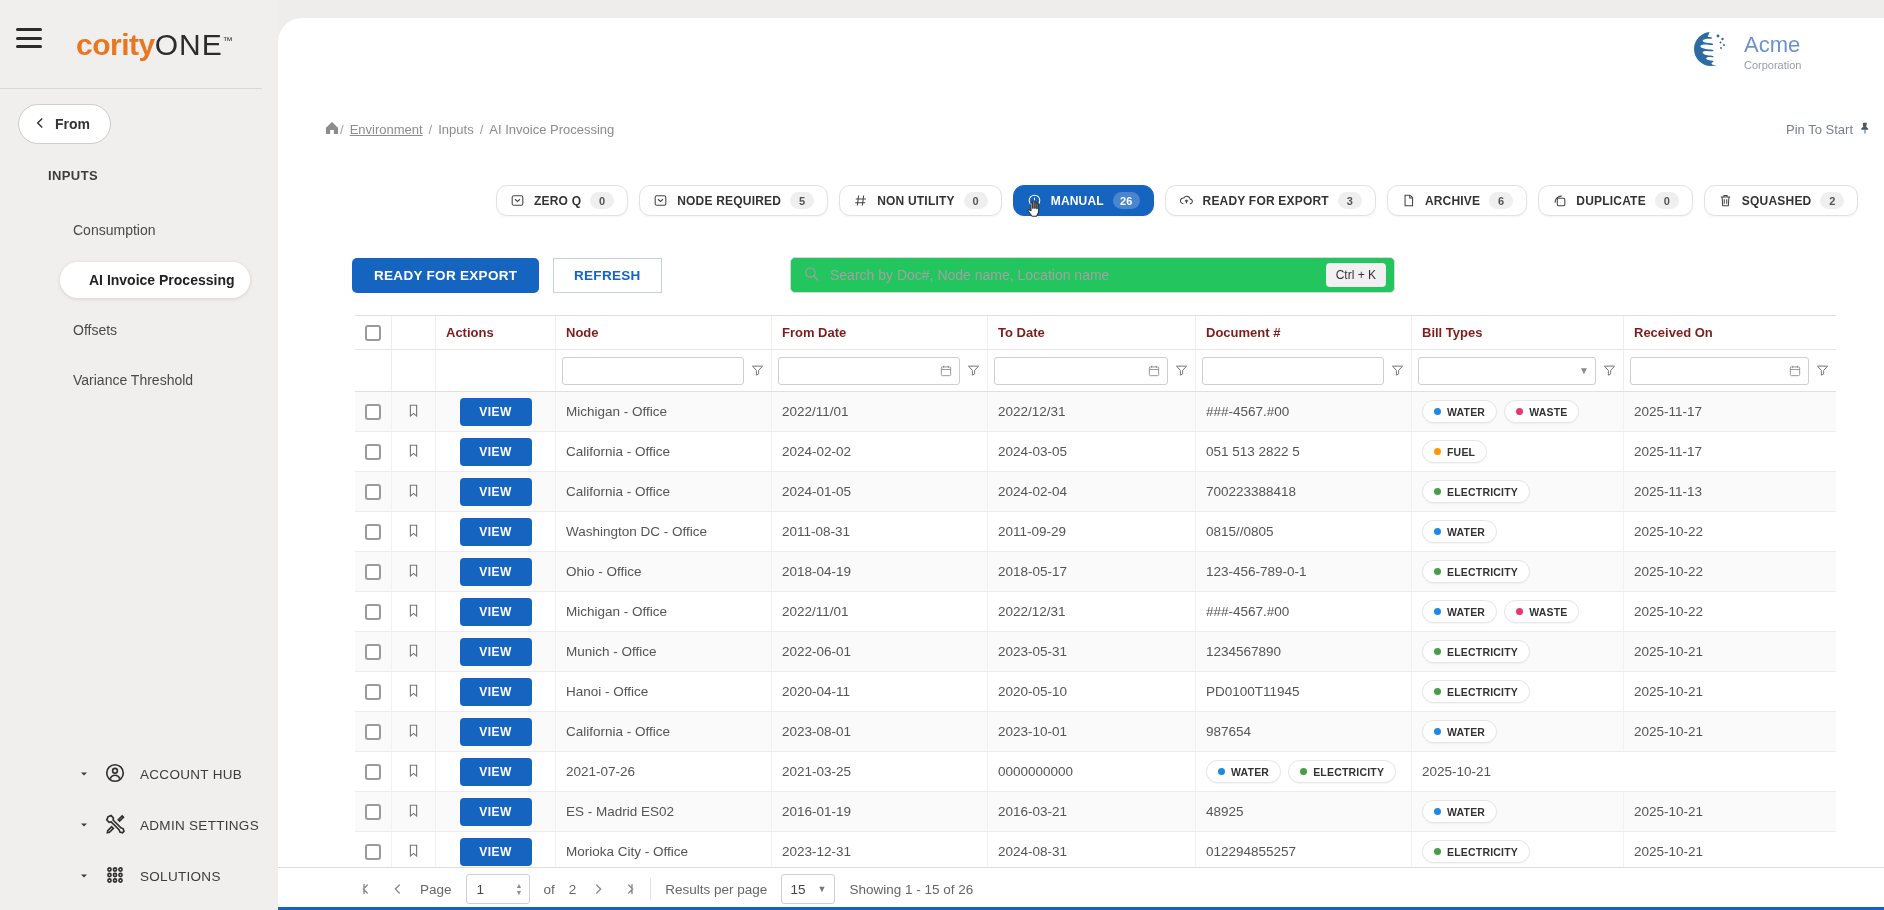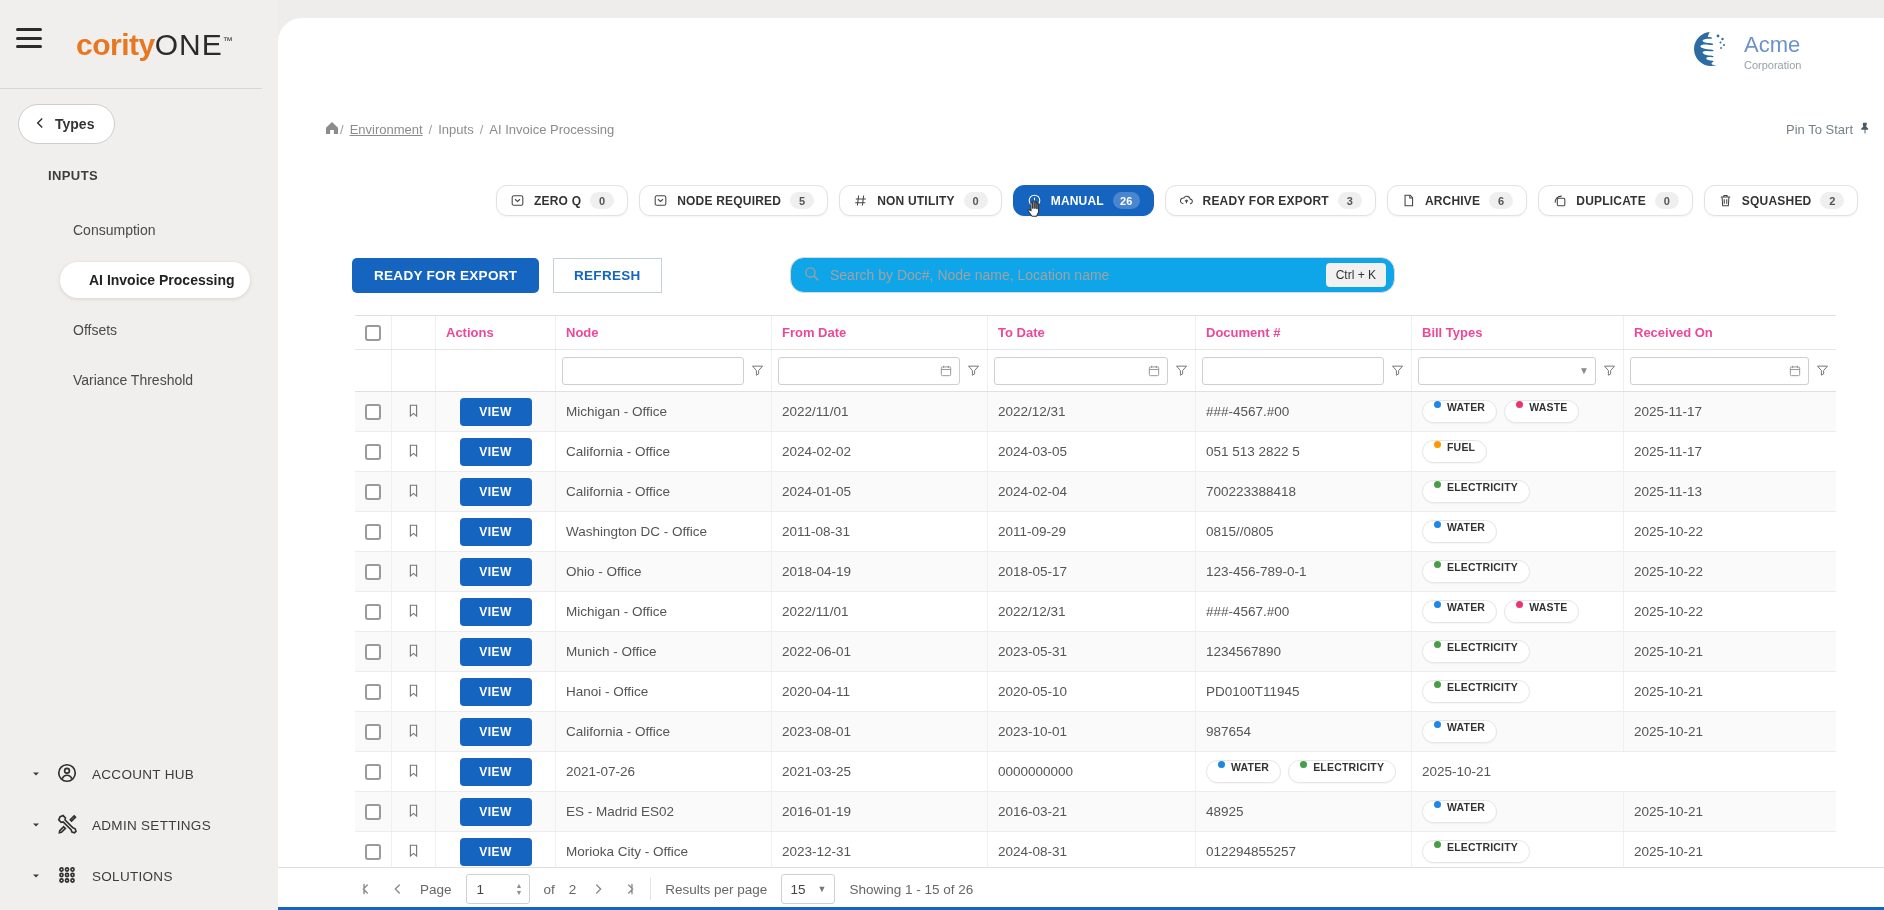--- a/index.html
+++ b/index.html
@@ -17,21 +17,21 @@
   .side-divider { position:absolute; left:0; top:88px; width:262px; height:1px; background:#d9d7d4; }
   .back-btn { position:absolute; left:18px; top:104px; height:40px; padding:0 20px 0 14px; background:#fff; border:1px solid #cfcdca; border-radius:20px; display:flex; align-items:center; gap:8px; font-size:14px; font-weight:bold; color:#333; cursor:pointer; }
   .back-btn svg { width:14px; height:14px; }
   .side-section-title { position:absolute; left:48px; top:168px; font-size:13px; font-weight:bold; color:#3d3d3d; letter-spacing:.4px; }
   .side-items { position:absolute; left:0; top:205px; width:278px; }
   .side-item { height:50px; display:flex; align-items:center; padding-left:73px; font-size:14px; color:#4a4a4a; cursor:pointer; }
   .side-item.active { position:relative; }
   .side-item.active .pill-bg { position:absolute; left:60px; top:7px; height:36px; width:190px; background:#fff; border-radius:18px; box-shadow:0 1px 4px rgba(0,0,0,.12); }
   .side-item.active span.lbl { position:relative; font-weight:bold; color:#222; padding-left:16px; }
   .side-bottom { position:absolute; left:0; bottom:8px; width:278px; }
-  .side-bottom-item { height:51px; display:flex; align-items:center; gap:14px; padding-left:30px; cursor:pointer; color:#3c3c3c; }
+  .side-bottom-item { height:51px; display:flex; align-items:center; gap:14px; padding-left:30px; cursor:pointer; color:#3c3c3c;margin-left:48px; }
   .side-bottom-item .caret svg { width:12px; height:12px; fill:#3c3c3c; }
   .side-bottom-item .bicon svg { width:22px; height:22px; stroke:#2f2f2f; fill:none; stroke-width:1.8; }
   .side-bottom-item .blbl { font-size:13.5px; letter-spacing:.3px; }
 
   
   .card { position:absolute; left:278px; top:18px; width:1606px; height:892px; background:#fff; border-radius:24px 0 0 0; }
 
   .brand { position:absolute; left:1412px; top:10px; display:flex; gap:12px; align-items:center; }
   .brand-text .brand-name { font-size:22px; color:#6b93c9; }
   .brand-text .brand-sub { font-size:11px; color:#9aa0a6; margin-top:1px; }
@@ -49,47 +49,47 @@
   .filter-tab { height:31px; display:flex; align-items:center; gap:9px; padding:0 13px; background:#fff; border:1px solid #e2e2e2; border-radius:11px; box-shadow:0 1px 2px rgba(0,0,0,.05); font-size:12px; font-weight:bold; color:#333; letter-spacing:.2px; cursor:pointer; white-space:nowrap; }
   .filter-tab .tab-icon svg { width:15px; height:15px; stroke:#444; fill:none; stroke-width:1.7; display:block; }
   .filter-tab .tab-count { min-width:24px; height:17px; padding:0 7px; background:#efefef; border-radius:9px; font-size:11px; font-weight:bold; color:#555; display:flex; align-items:center; justify-content:center; }
   .filter-tab.selected { background:#1565c0; border-color:#1565c0; color:#fff; }
   .filter-tab.selected .tab-icon svg { stroke:#fff; }
   .filter-tab.selected .tab-count { background:#4a86cf; color:#fff; }
 
   
   .btn-primary { position:absolute; left:74px; top:240px; height:35px; padding:0 22px; background:#1565c0; border:none; border-radius:5px; color:#fff; font-size:13.5px; font-weight:bold; letter-spacing:.3px; cursor:pointer; font-family:inherit; }
   .btn-secondary { position:absolute; left:275px; top:240px; height:35px; padding:0 20px; background:#fff; border:1px solid #c6d0d8; border-radius:0; color:#1565c0; font-size:13.5px; font-weight:bold; letter-spacing:.3px; cursor:pointer; font-family:inherit; }
-  .searchbar { position:absolute; left:512px; top:239px; width:605px; height:36px; border:1px solid #d9d9d9; border-radius:14px; display:flex; align-items:center; padding:0 8px 0 12px; gap:10px; background:#0ea5e9; }
+  .searchbar { position:absolute; left:512px; top:239px; width:605px; height:36px; border:1px solid #d9d9d9; border-radius:5px; display:flex; align-items:center; padding:0 8px 0 12px; gap:10px; background:#22c55e; }
   .searchbar svg { width:17px; height:17px; stroke:#9e9e9e; fill:none; stroke-width:2; }
   .searchbar input { flex:1; border:none; outline:none; font-size:14px; color:#333; font-family:inherit; background:transparent; }
   .searchbar input::placeholder { color:#a2a2a2; }
   .kbd-badge { background:#f1f1f1; border-radius:4px; padding:5px 10px; font-size:12px; color:#333; }
 
   
   .dgrid { position:absolute; left:77px; top:297px; width:1481px; }
   .trow, .thead, .tfilter { display:grid; grid-template-columns:37px 44px 120px 216px 216px 208px 216px 212px 212px; }
   .thead { height:35px; border-top:1px solid #e0e0e0; border-bottom:1px solid #e6e6e6; }
   .tfilter { height:42px; border-bottom:1px solid #e0e0e0; }
   .trow { height:40px; border-bottom:1px solid #ededed; }
   .trow:nth-child(odd) { background:#fafafa; }
-  .th { display:flex; align-items:center; font-size:13px; font-weight:bold; color:#ec4899; padding:0 10px; border-right:1px solid #efefef; }
+  .th { display:flex; align-items:center; font-size:13px; font-weight:bold; color:#7f1d1d; padding:0 10px; border-right:1px solid #efefef; }
   .td { display:flex; align-items:center; font-size:13.5px; color:#555; padding:0 10px; border-right:1px solid #f1f1f1; overflow:hidden; white-space:nowrap; }
   .th:last-child,.td:last-child,.fcell:last-child { border-right:none; }
   .c-center { justify-content:center; }
   .fcell { display:flex; align-items:center; gap:6px; padding:0 6px; border-right:1px solid #efefef; }
   .finput { flex:1; height:28px; border:1px solid #cfcfcf; border-radius:3px; background:#fff; display:flex; align-items:center; justify-content:flex-end; padding:0 6px; }
   .finput svg { width:14px; height:14px; stroke:#8a8a8a; fill:none; stroke-width:1.5; }
   .funnel { flex:0 0 auto; cursor:pointer; display:flex; }
   .funnel svg { width:15px; height:15px; stroke:#777; fill:none; stroke-width:1.6; }
   .checkbox { width:16px; height:16px; border:2px solid #9a9a9a; border-radius:3px; background:#fff; cursor:pointer; display:inline-block; }
   .bookmark svg { width:15px; height:19px; stroke:#757575; fill:none; stroke-width:1.8; cursor:pointer; }
   .view-btn { width:72px; height:28px; background:#1565c0; color:#fff; border:none; border-radius:4px; font-size:12px; font-weight:bold; letter-spacing:.4px; cursor:pointer; font-family:inherit; }
   .pills { gap:7px; }
-  .pill { display:inline-flex; align-items:flex-start; gap:6px; height:23px; padding:0 11px; background:#fff; border:1px solid #e6e6e6; border-radius:12px; box-shadow:0 1px 1px rgba(0,0,0,.04); font-size:10.5px; font-weight:bold; color:#333; letter-spacing:.2px; }
+  .pill { display:inline-flex; align-items:center; gap:6px; height:23px; padding:0 11px; background:#fff; border:1px solid #e6e6e6; border-radius:12px; box-shadow:0 1px 1px rgba(0,0,0,.04); font-size:10.5px; font-weight:bold; color:#333; letter-spacing:.2px; }
   .pill .dot { width:7px; height:7px; border-radius:50%; display:inline-block; }
   .caret-select { justify-content:space-between; }
   .caret-select .caret { color:#8a8a8a; font-size:10px; }
 
   
   .pager { position:absolute; left:278px; bottom:0; width:1606px; height:43px; background:#fff; border-top:1px solid #dedede; display:flex; align-items:center; gap:14px; padding-left:82px; z-index:5; font-size:13.5px; color:#666; }
   .pager .pic { display:flex; cursor:pointer; }
   .pager .pic svg { width:16px; height:16px; stroke:#8a8a8a; fill:none; stroke-width:2; }
   .page-box { width:64px; height:30px; border:1px solid #cfcfcf; border-radius:3px; display:flex; align-items:center; }
   .page-box input { width:40px; border:none; outline:none; font-size:13.5px; color:#444; padding-left:10px; font-family:inherit; background:transparent; }
@@ -111,21 +111,21 @@
       <span></span>
     </div>
   <div class="logo">
     <span class="cority">cority</span><span class="one">ONE</span><sup>™</sup>
   </div>
   <div class="side-divider"></div>
   <div class="back-btn">
     <span><svg viewBox="0 0 24 24">
           <path d="M15 19l-7-7 7-7" fill="none" stroke="#333" stroke-width="2.6" stroke-linecap="round" stroke-linejoin="round"></path>
         </svg></span>
-    <span>Types</span>
+    <span>From</span>
   </div>
   <div class="side-section-title">INPUTS</div>
 
   <div class="side-items">
     <div class="side-item">
         <span class="lbl">Consumption</span>
       </div>
     <div class="side-item active">
         <span class="pill-bg"></span>
         <span class="lbl">AI Invoice Processing</span>

